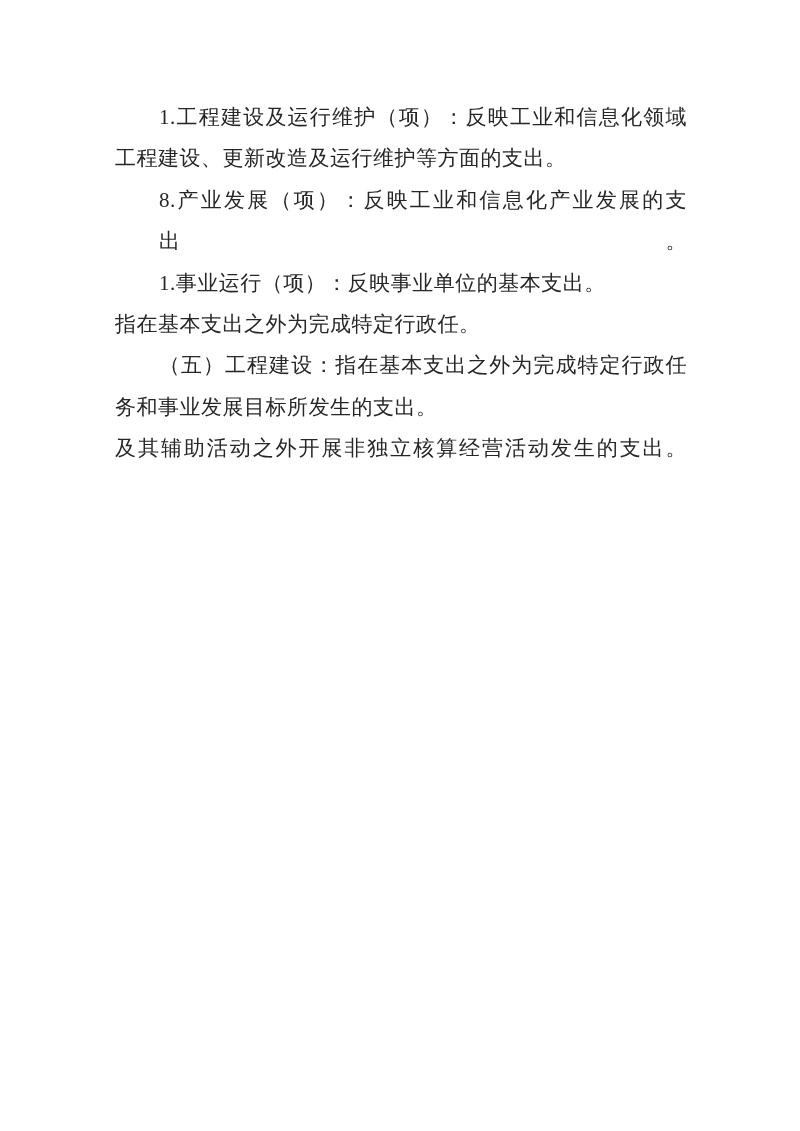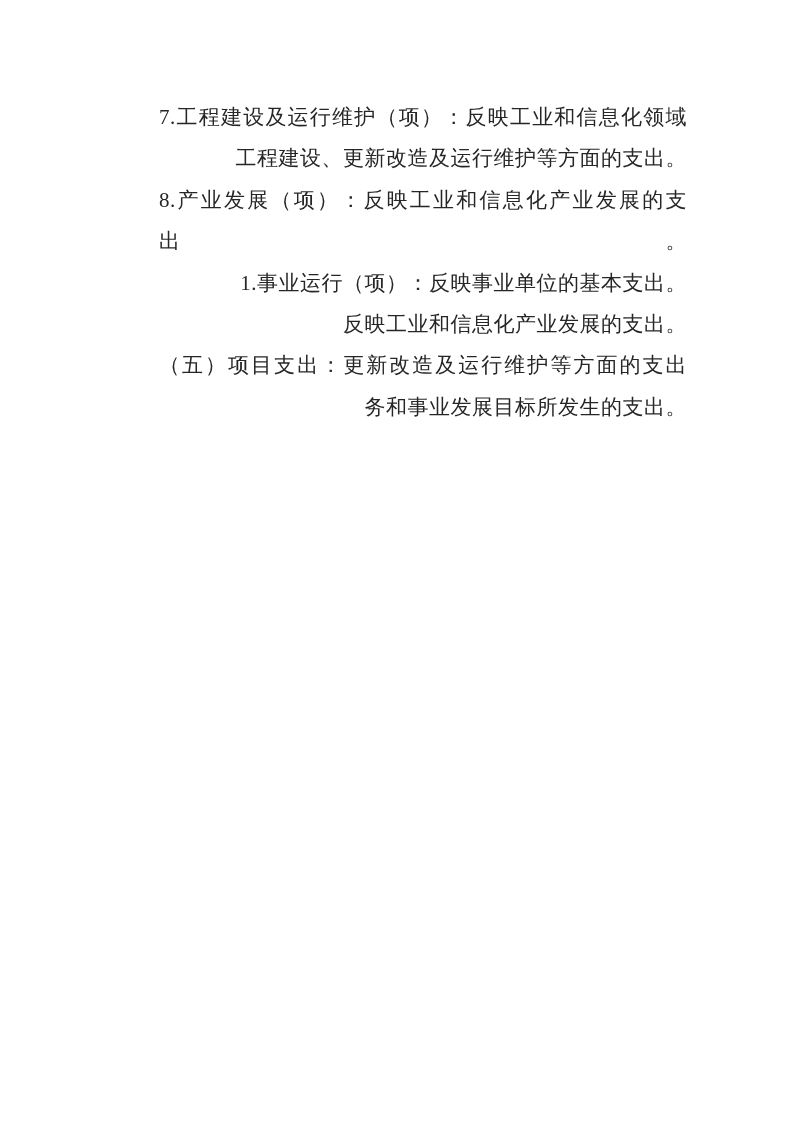--- a/index.html
+++ b/index.html
@@ -30,55 +30,56 @@
     font-family: "Liberation Serif", "DejaVu Serif", serif;
     font-size: 21px;
     line-height: 41.4px;
     letter-spacing: 0.5px;
   }
   .paragraph {
     margin: 0;
     padding: 0;
   }
   .line {
-    text-align: right;
+    text-align: left;
   }
   .line.indent {
     padding-left: 44px;
   }
   .line.fill {
     text-align: justify;
     text-align-last: justify;
   }
 </style>
 </head>
 <body>
 
 <div class="page">
   <div class="doc-text">
 
     <div class="paragraph">
-      <div class="line indent fill">7.工程建设及运行维护（项）：反映工业和信息化领域</div>
+      <div class="line indent fill">1.工程建设及运行维护（项）：反映工业和信息化领域</div>
       <div class="line">工程建设、更新改造及运行维护等方面的支出。</div>
     </div>
 
     <div class="paragraph">
       <div class="line indent fill">8.产业发展（项）：反映工业和信息化产业发展的支出。</div>
     </div>
 
     <div class="paragraph">
       <div class="line indent">1.事业运行（项）：反映事业单位的基本支出。</div>
     </div>
 
     <div class="paragraph">
-      <div class="line">反映工业和信息化产业发展的支出。</div>
+      <div class="line">指在基本支出之外为完成特定行政任。</div>
     </div>
 
     <div class="paragraph">
-      <div class="line indent fill">（五）项目支出：更新改造及运行维护等方面的支出</div>
+      <div class="line indent fill">（五）工程建设：指在基本支出之外为完成特定行政任</div>
       <div class="line">务和事业发展目标所发生的支出。</div>
     </div>
 
     <div class="paragraph">
+      <div class="line fill">及其辅助活动之外开展非独立核算经营活动发生的支出。</div>
     </div>
 
   </div>
 </div>
 
 </body></html>

